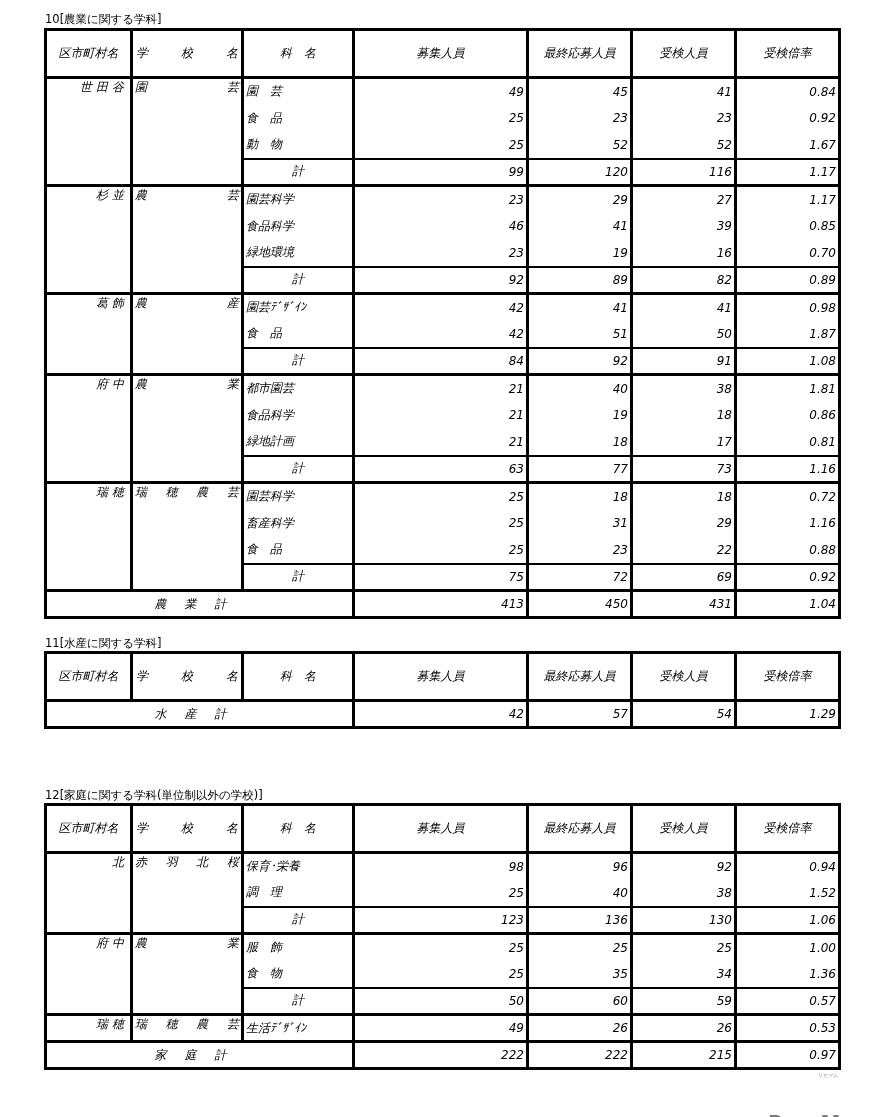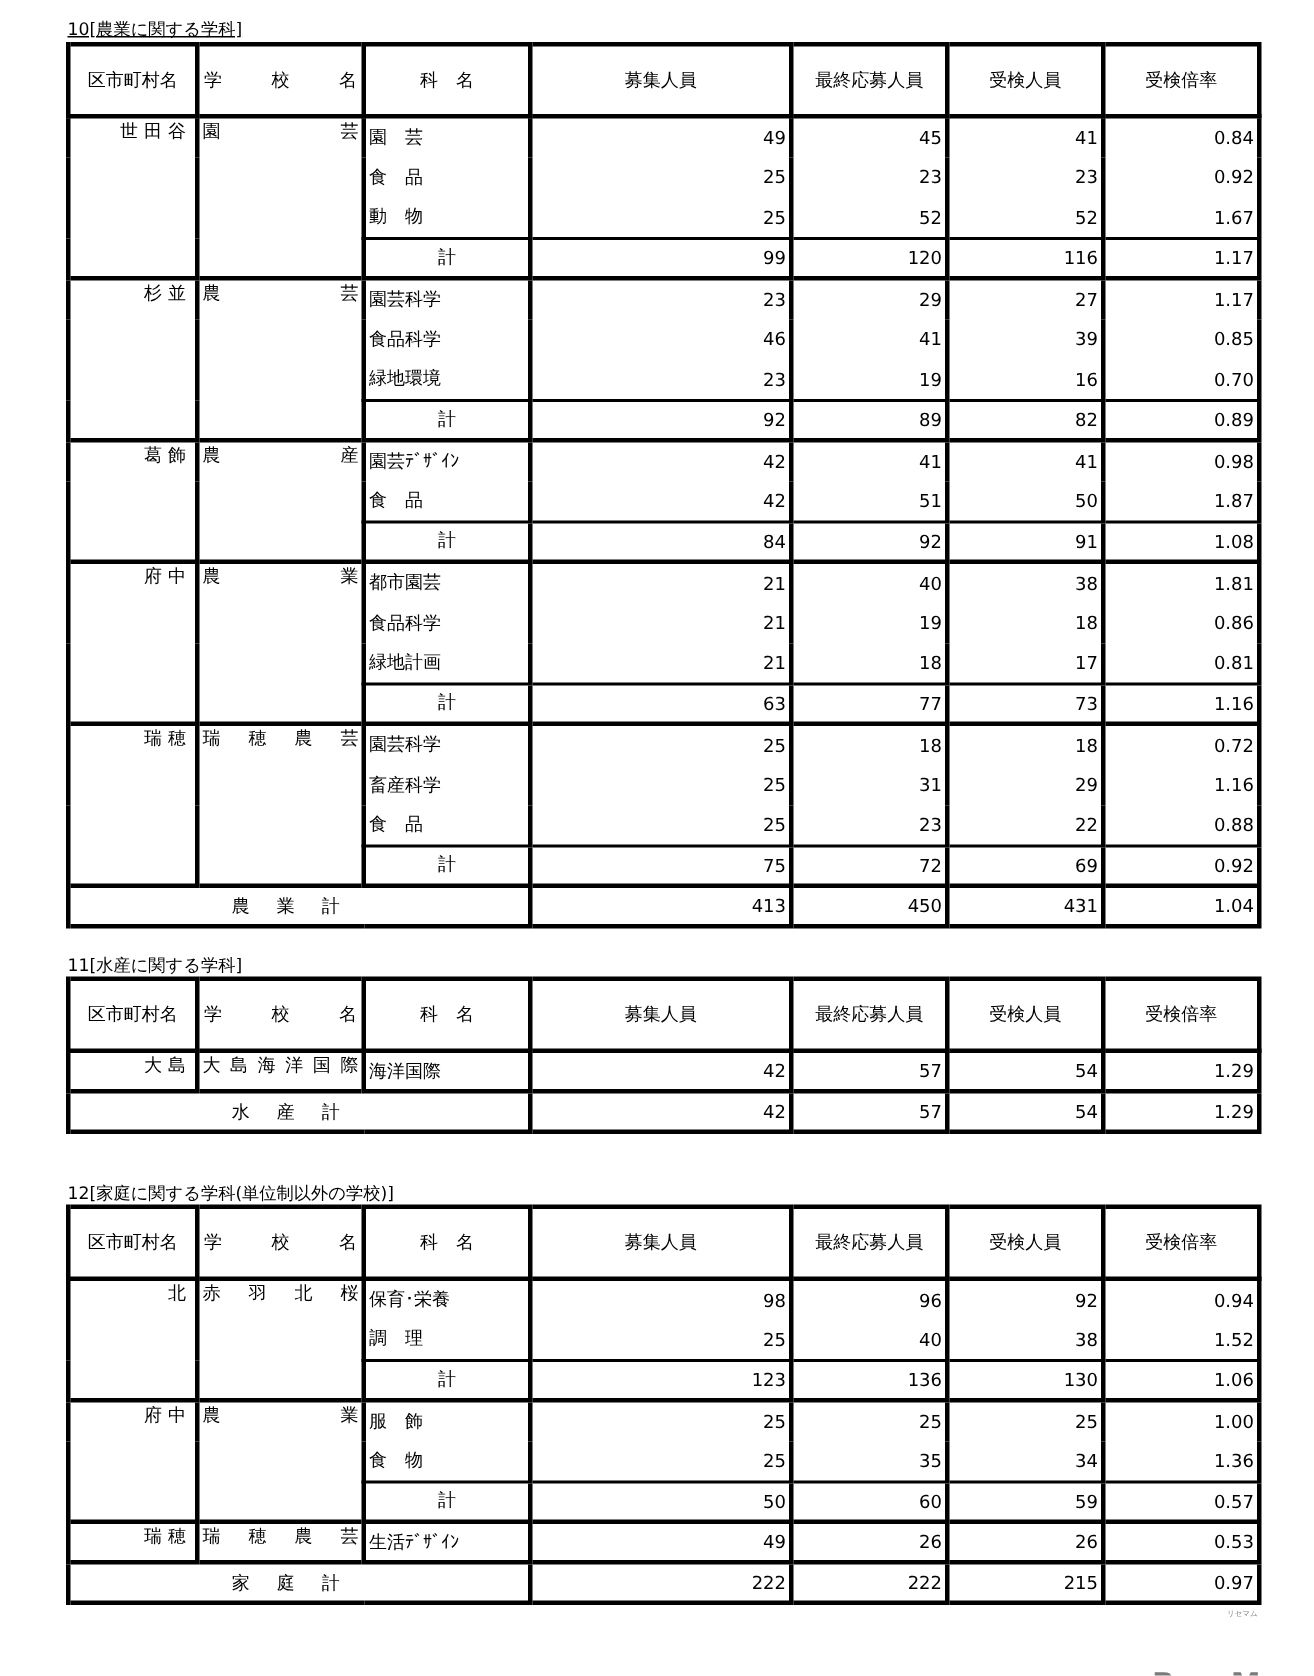--- a/index.html
+++ b/index.html
@@ -9,20 +9,21 @@
     color: #000; font-size: 12px;
   }
   .section-title {
     position: absolute; left: 45px; font-size: 11.5px; line-height: 14px;
     white-space: nowrap;
   }
   table.data {
     position: absolute; left: 44px; width: 795px;
     border-collapse: collapse; table-layout: fixed;
     border: 3px solid #000;
+    font-style: italic;
   }
   table.data col.c1 { width: 86px; }
   table.data col.c2 { width: 111px; }
   table.data col.c3 { width: 111px; }
   table.data col.c4 { width: 174px; }
   table.data col.c5 { width: 104px; }
   table.data col.c6 { width: 104px; }
   table.data col.c7 { width: 104px; }
   table.data td, table.data th {
     padding: 0 2px; height: 27px; box-sizing: border-box;
@@ -46,21 +47,21 @@
   .logo {
     position: absolute; left: 768px; top: 1110px; font-family: "DejaVu Sans", sans-serif;
     font-weight: bold; font-size: 20px; color: #7a7a7a; letter-spacing: -0.5px;
   }
   .logo-ruby { position: absolute; left: 818px; top: 1072px; font-size: 5px; color: #888; }
 </style>
 </head>
 <body>
 
 <div id="page">
-    <div class="section-title" style="top: 12px; text-decoration: underline;">10[農業に関する学科]</div>
+    <div class="section-title" style="top: 12px;">10[農業に関する学科]</div>
     <table class="data" style="top: 28px;">
       <colgroup>
         <col class="c1">
         <col class="c2">
         <col class="c3">
         <col class="c4">
         <col class="c5">
         <col class="c6">
         <col class="c7">
       </colgroup>
@@ -283,38 +284,20 @@
             </div>
           </th>
           <th>科　名</th>
           <th>募集人員</th>
           <th>最終応募人員</th>
           <th>受検人員</th>
           <th>受検倍率</th>
         </tr>
       </thead>
       <tbody>
-        <tr class="">
-          <td class="ward" rowspan="1">大島</td>
-          <td class="school" rowspan="1">
-            <div class="school-inner">
-              <span>大</span>
-              <span>島</span>
-              <span>海</span>
-              <span>洋</span>
-              <span>国</span>
-              <span>際</span>
-            </div>
-          </td>
-          <td class="dept">海洋国際</td>
-          <td class="num">42</td>
-          <td class="num">57</td>
-          <td class="num">54</td>
-          <td class="num">1.29</td>
-        </tr>
         <tr class="grand">
           <td class="grand-label" colspan="3">水産計</td>
           <td class="num">42</td>
           <td class="num">57</td>
           <td class="num">54</td>
           <td class="num">1.29</td>
         </tr>
       </tbody>
     </table>
     <div class="section-title" style="top: 788px;">12[家庭に関する学科(単位制以外の学校)]</div>

